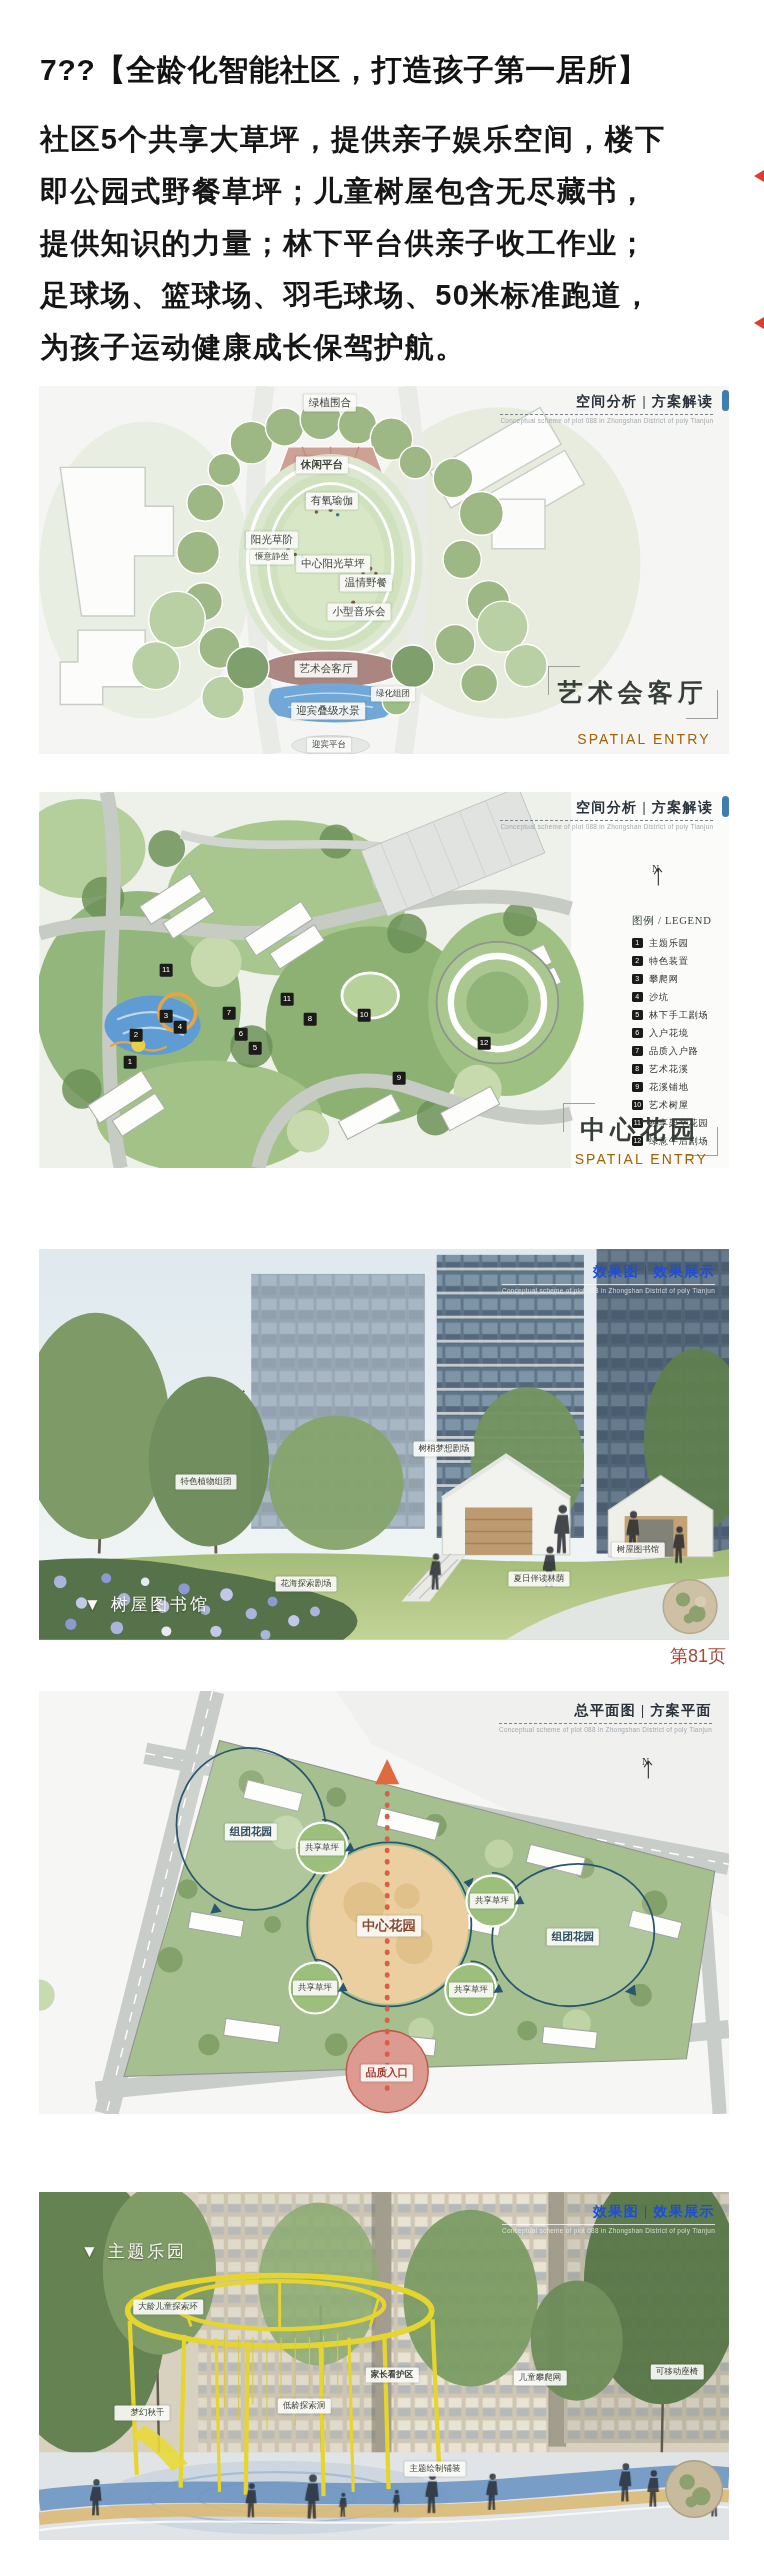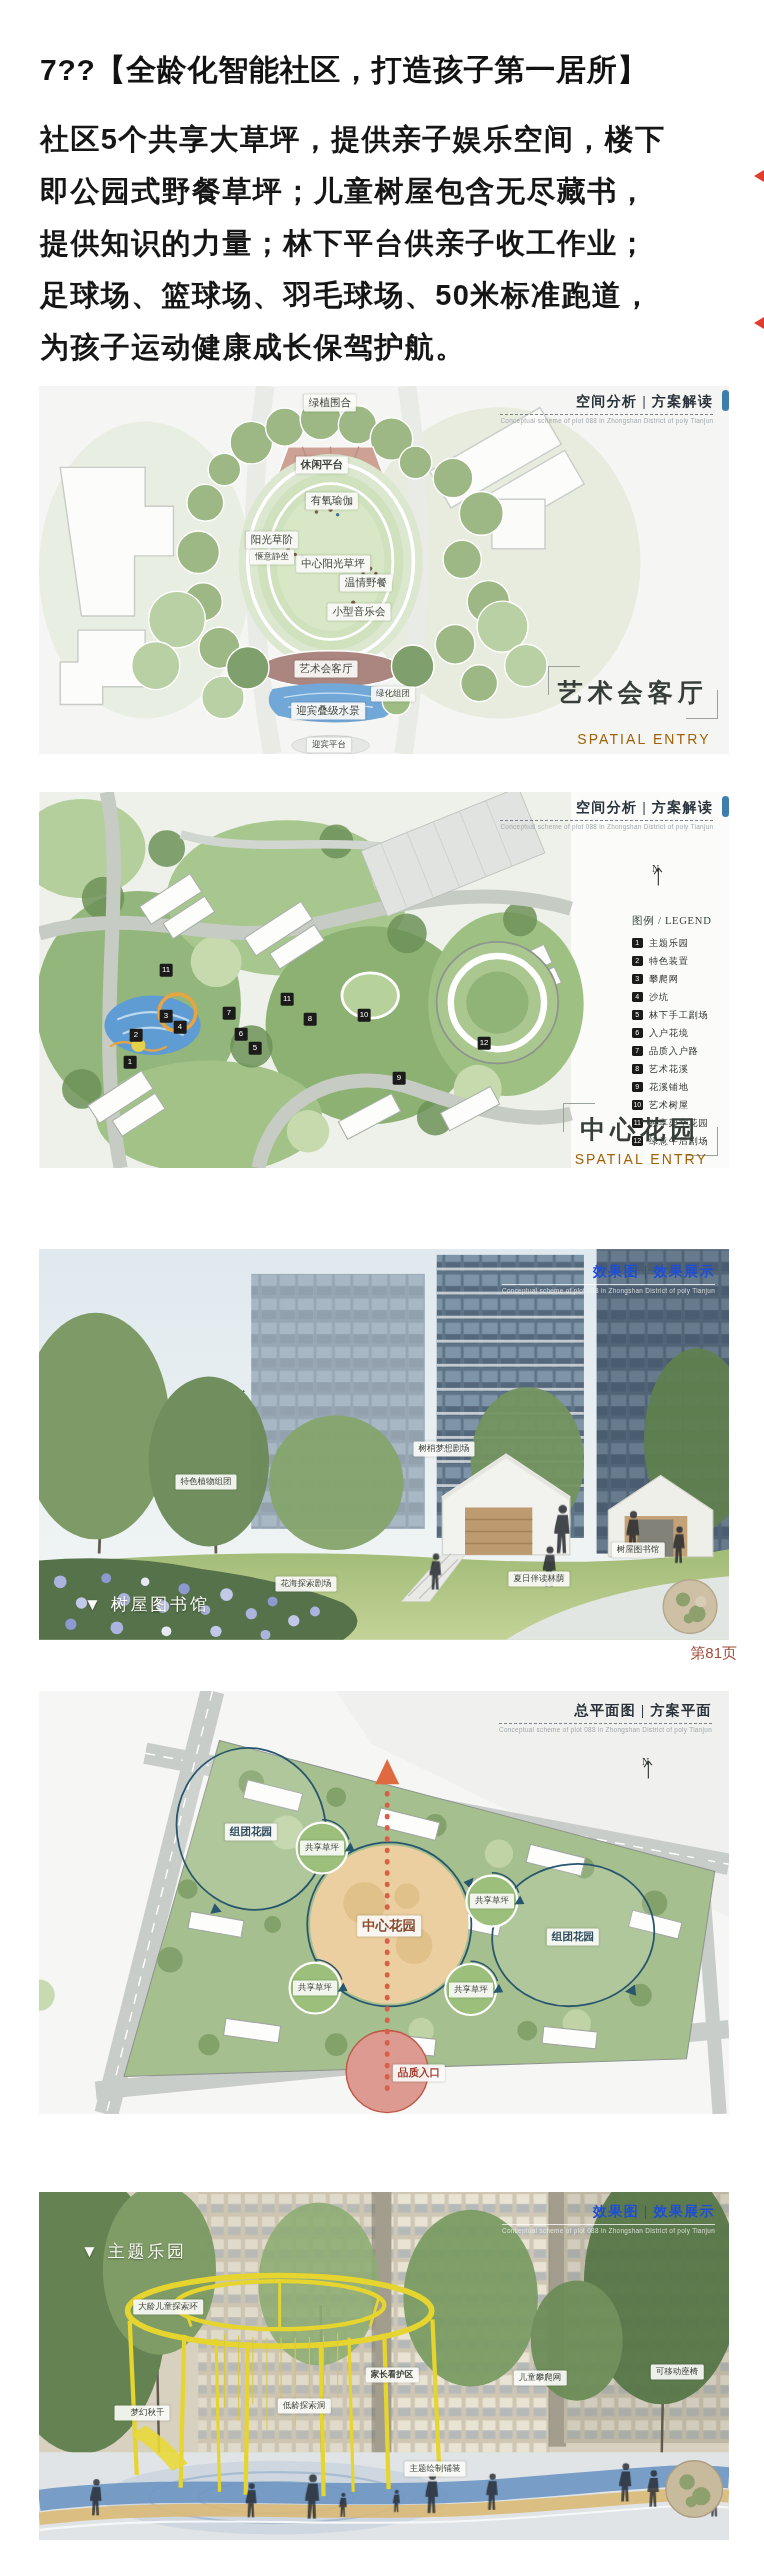--- a/index.html
+++ b/index.html
@@ -38,21 +38,21 @@
   .entry-cap:before{content:"";position:absolute;left:0;top:0;width:31px;height:28px;border-left:1.4px solid #9ba19d;border-top:1.4px solid #9ba19d;}
   .entry-cap:after{content:"";position:absolute;right:0;bottom:0;width:31px;height:28px;border-right:1.4px solid #9ba19d;border-bottom:1.4px solid #9ba19d;}
   .entry-cap .big{font-family:"Liberation Serif","DejaVu Serif",serif;font-size:25px;font-weight:700;color:#373d38;letter-spacing:5px;white-space:nowrap;}
   .spatial{position:absolute;font-size:14px;color:#a16207;letter-spacing:2.1px;z-index:5;white-space:nowrap;}
   
   .compass{position:absolute;text-align:center;color:#2f3530;z-index:5;}
   .compass .n{font-size:10px;font-family:"Liberation Serif",serif;margin-bottom:0.7px;}
   
   .photo-cap{position:absolute;font-family:"Liberation Serif","DejaVu Serif",serif;font-size:17px;color:#fbfbf8;
              letter-spacing:2.8px;z-index:5;text-shadow:0 0.7px 2.1px rgba(0,0,0,.4);white-space:nowrap;}
-  .pagenum{position:absolute;left:47px;width:690px;text-align:right;font-size:15px;color:#a34a38;z-index:2;}
+  .pagenum{position:absolute;left:36px;width:690px;text-align:right;font-size:18px;color:#a34a38;z-index:2;}
 </style>
 </head>
 <body>
 
 <div class="title">7??【全龄化智能社区，打造孩子第一居所】</div>
 <div class="para">
   <div class="pline">社区5个共享大草坪，提供亲子娱乐空间，楼下</div>
   <div class="pline">即公园式野餐草坪；儿童树屋包含无尽藏书，</div>
   <div class="pline">提供知识的力量；林下平台供亲子收工作业；</div>
   <div class="pline">足球场、篮球场、羽毛球场、50米标准跑道，</div>
@@ -518,21 +518,21 @@
         <path d="M9 32 L9 7 M9 7 L3 16 M9 7 L14 13" stroke="#30352f" stroke-width="1.6" fill="none"></path>
       </svg>
   </div>
   <div class="pill p15" style="left:212px;top:141px;font-weight:700;color:#2c4a5e;">组团花园</div>
   <div class="pill p15" style="left:534px;top:246px;font-weight:700;color:#2c4a5e;">组团花园</div>
   <div class="pill p12" style="left:283px;top:157px;">共享草坪</div>
   <div class="pill p12" style="left:453px;top:210px;">共享草坪</div>
   <div class="pill p12" style="left:276px;top:297px;">共享草坪</div>
   <div class="pill p12" style="left:432px;top:299px;">共享草坪</div>
   <div class="pill" style="left:350px;top:235px;font-size:13.4px;font-weight:700;color:#8a4a2e;">中心花园</div>
-  <div class="pill p15" style="left:348px;top:382px;font-weight:700;color:#a33d2f;margin-left:32px;">品质入口</div>
+  <div class="pill p15" style="left:348px;top:382px;font-weight:700;color:#a33d2f;">品质入口</div>
 </div>
 
 <div class="fig photo" style="top:2192px;height:348px;">
   <svg width="690" height="348" viewBox="0 0 975 492">
     <defs>
       <pattern id="winB" width="24" height="32" patternUnits="userSpaceOnUse">
         <rect width="24" height="32" fill="#cfc7b4"></rect>
         <rect x="3" y="3" width="18" height="26" fill="#e9e3d4"></rect>
         <rect x="3" y="17" width="18" height="12" fill="#8b96a0" opacity=".55"></rect>
       </pattern>

